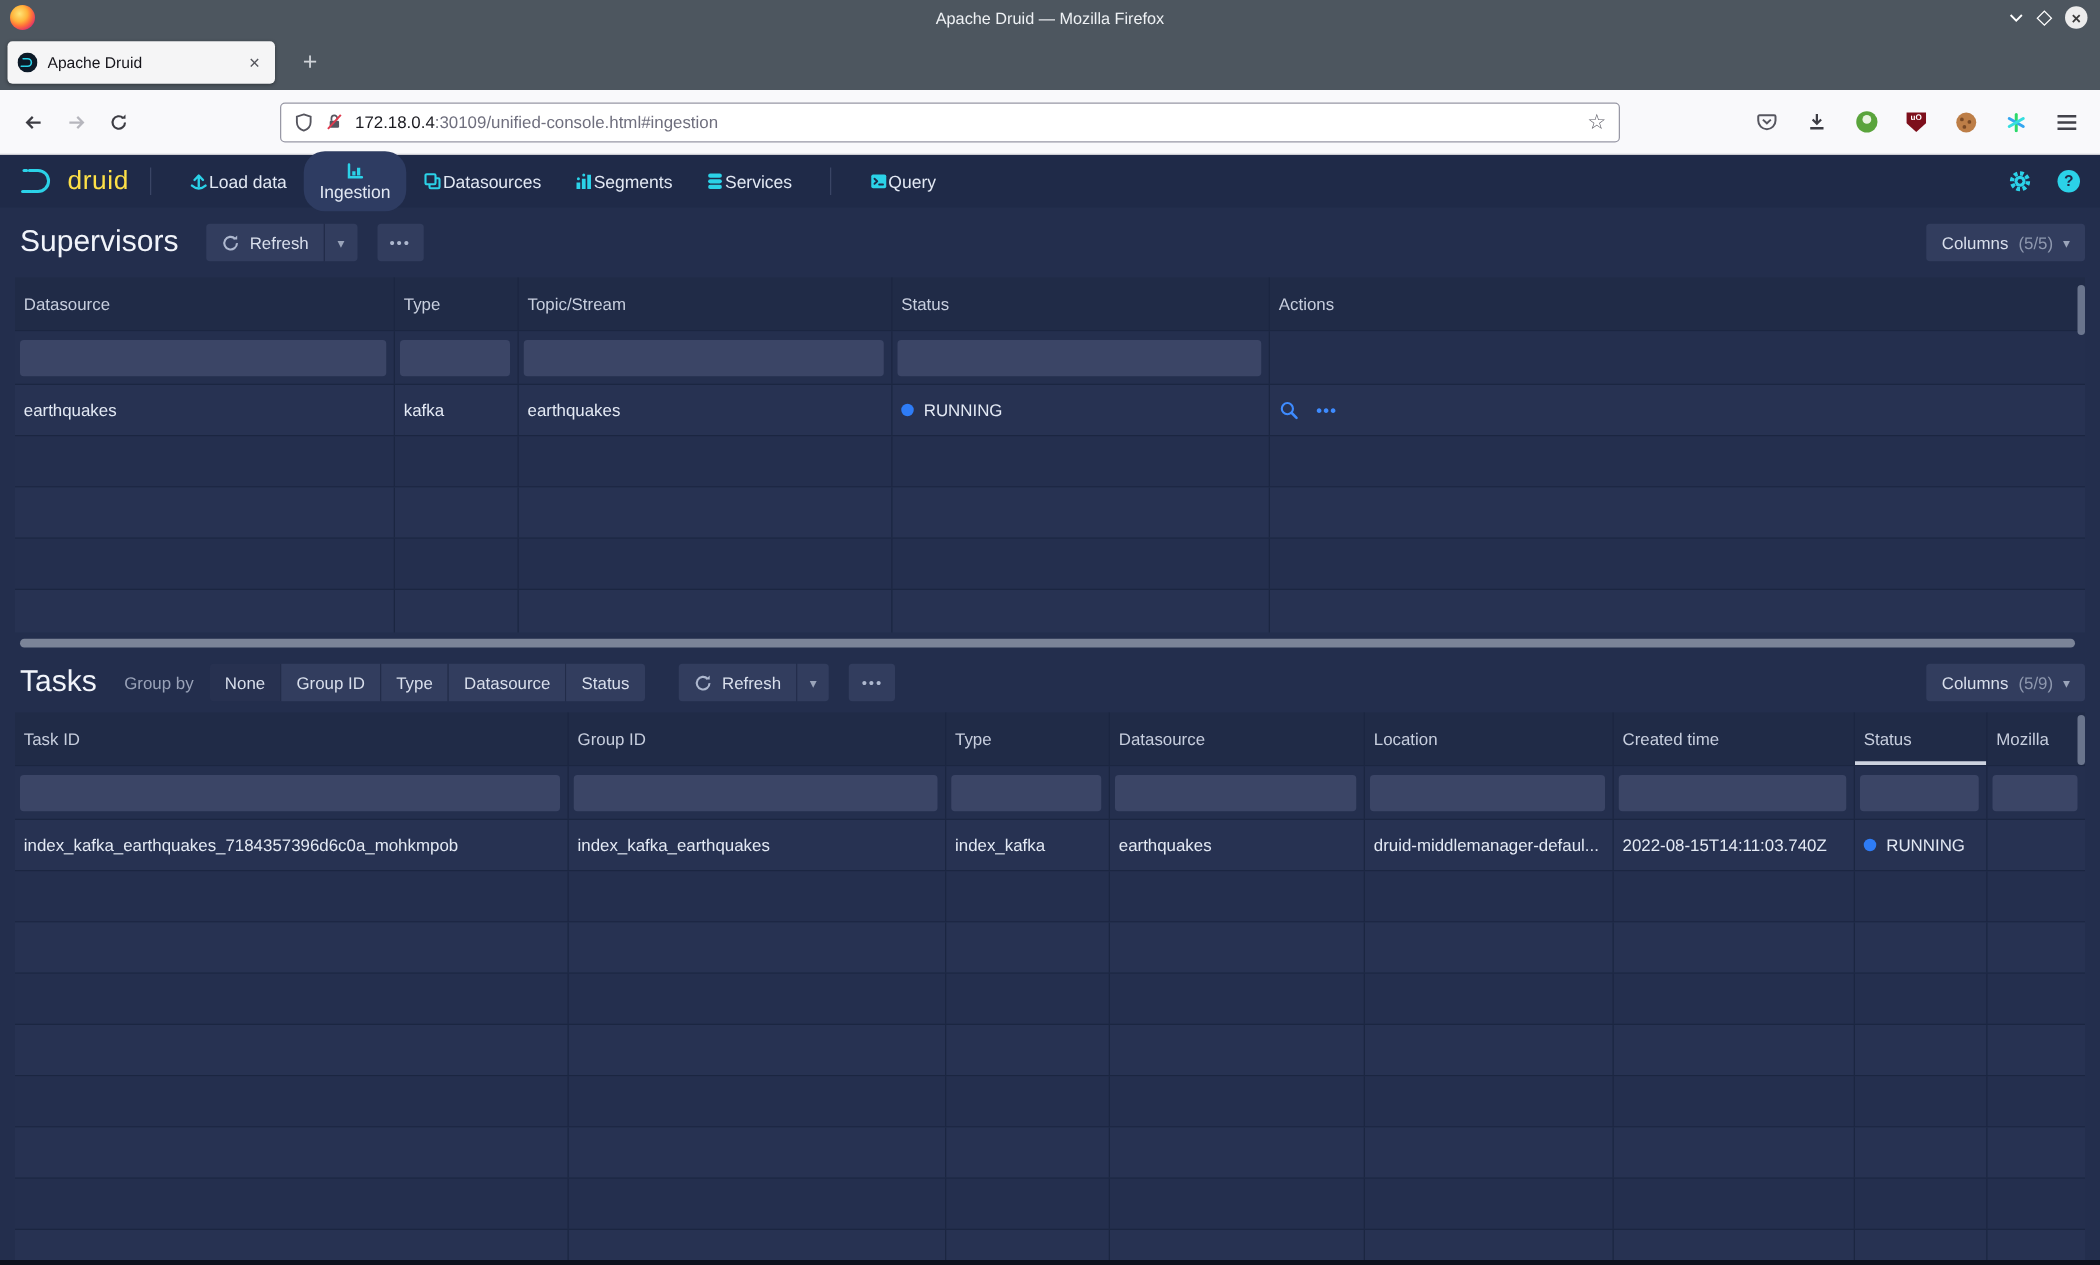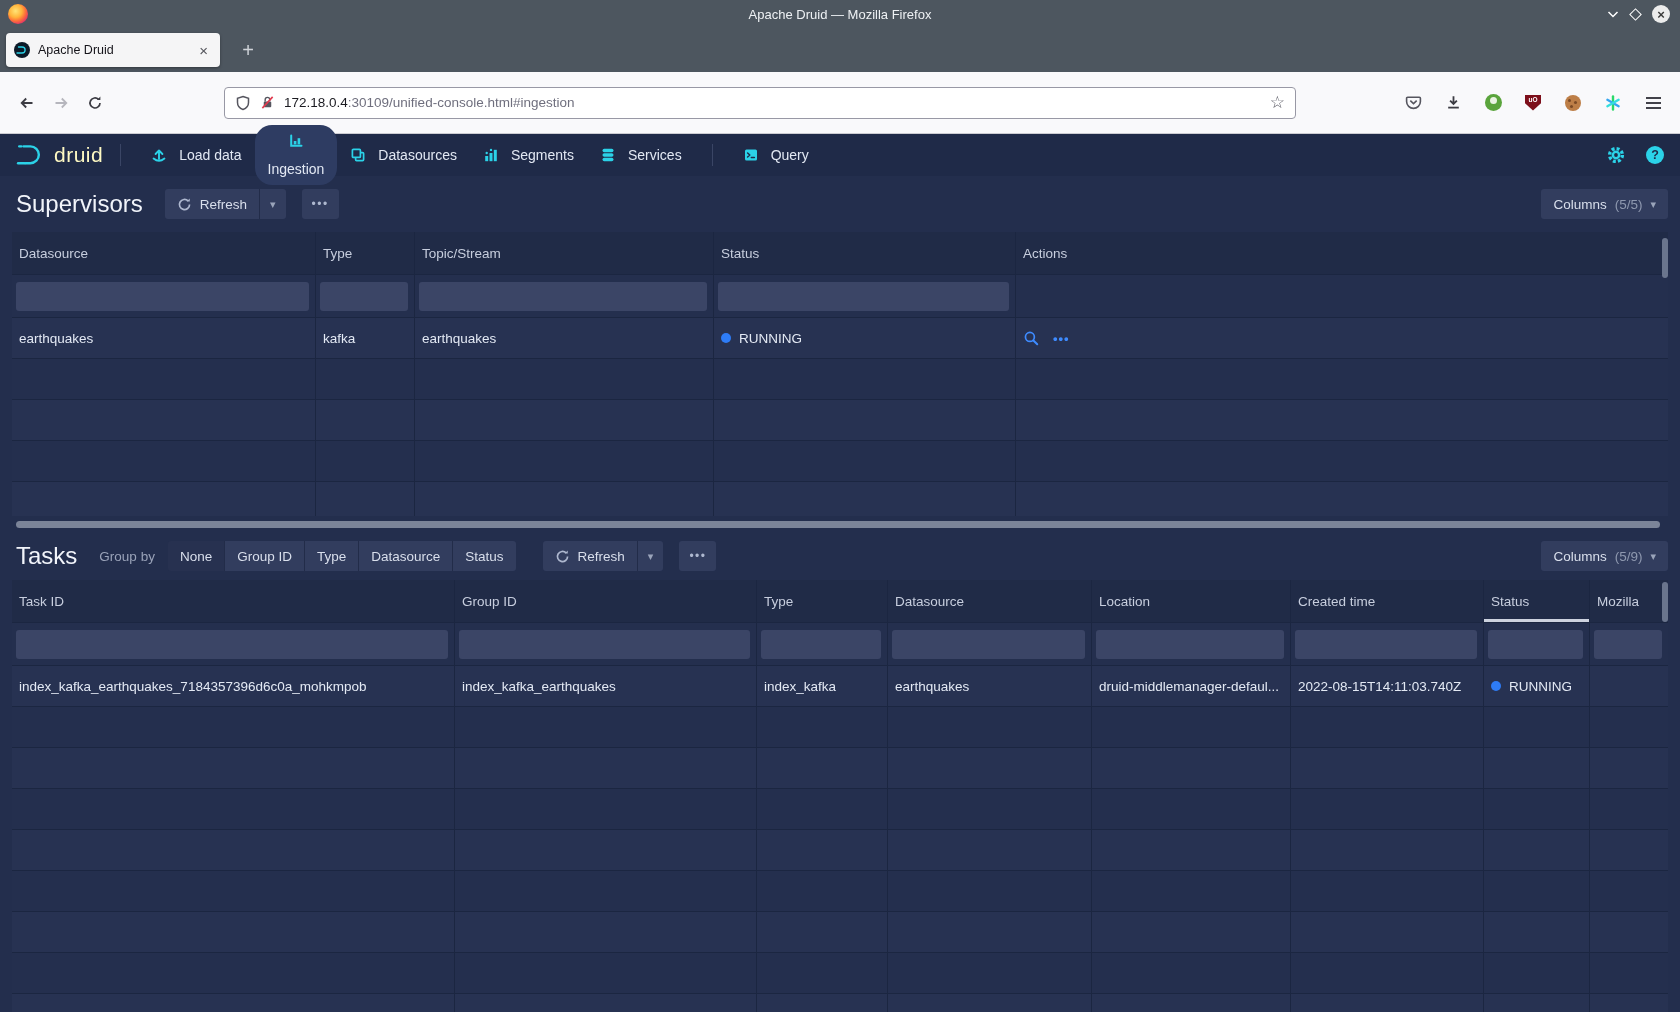--- a/index.html
+++ b/index.html
@@ -28,44 +28,44 @@
   
   .tabstrip{position:relative;height:44px;background:var(--chrome);padding-left:13px;}
   .tab{position:absolute;left:6px;top:5px;width:214px;height:34px;background:var(--tabbg);border-radius:4px;
     display:flex;align-items:center;padding:0 8px;box-shadow:0 1px 3px rgba(0,0,0,.35);}
   .tab-label{flex:1;margin-left:8px;font-size:12.5px;color:#15141a;white-space:nowrap;overflow:hidden;}
   .tab-close{color:#55565d;font-size:15px;line-height:1;padding:2px 4px;}
   .newtab{position:absolute;left:234px;top:8px;width:28px;height:28px;display:flex;align-items:center;justify-content:center;
     color:#cfd3d8;font-size:20px;line-height:1;}
 
   
-  .toolbar{height:62px;background:var(--toolbar);border-bottom:1px solid #ccccd2;display:flex;align-items:center;padding:0 10px;}
+  .toolbar{height:52px;background:var(--toolbar);border-bottom:1px solid #ccccd2;display:flex;align-items:center;padding:0 10px;}
   .tb-btn{width:34px;height:32px;display:flex;align-items:center;justify-content:center;border-radius:4px;}
   .urlbar{margin-left:112px;width:1072px;height:32px;background:#fff;border:1px solid #9898a5;border-radius:4px;
     display:flex;align-items:center;padding:0 10px;gap:9px;}
   .url-host{font-size:13.5px;color:#1b1b21;}
   .url-rest{font-size:13.5px;color:#6f6f7e;margin-left:-9px;}
   .url-star{margin-left:auto;font-size:17px;color:#5a5a64;line-height:1;}
   .tb-right{margin-left:auto;display:flex;align-items:center;gap:6px;}
   .ext-green{width:17px;height:17px;border-radius:50%;background:#5aa43c;position:relative;}
   .ext-green::after{content:"";position:absolute;left:5px;top:3px;width:7px;height:7px;border-radius:50%;background:#e9f3e2;}
   .ext-ubo{width:16px;height:16px;background:#7d0f1b;clip-path:polygon(0 0,100% 0,100% 55%,50% 100%,0 55%);
     color:#fff;font-size:6.5px;font-weight:bold;text-align:center;line-height:10px;}
   .ext-cookie{width:16px;height:16px;border-radius:50%;background:#bd7e47;position:relative;}
   .ext-cookie::before{content:"";position:absolute;left:3px;top:4px;width:3px;height:3px;border-radius:50%;background:#7a4a26;
     box-shadow:6px 2px 0 #7a4a26, 2px 6px 0 #7a4a26;}
   .hamburger{display:flex;flex-direction:column;gap:3px;}
   .hamburger i{display:block;width:15px;height:2px;background:#42424a;}
 
   
   .appbar{height:42px;background:var(--appbar);display:flex;align-items:center;padding:0 16px;}
   .brand{display:flex;align-items:center;}
-  .brand-name{margin-left:8px;font-size:21px;color:#fef9c3;letter-spacing:.5px;}
+  .brand-name{margin-left:8px;font-size:21px;color:#fde047;letter-spacing:.5px;}
   .nav-div{width:1px;height:22px;background:#3a4565;margin:0 17px;}
-  .nav-item{display:flex;align-items:center;gap:12px;padding:8px 13px;border-radius:17px;color:#e2e8f3;font-size:14px;}
+  .nav-item{display:flex;align-items:center;gap:0;padding:8px 13px;border-radius:17px;color:#e2e8f3;font-size:14px;}
   .nav-item.active{background:#2e3c62;flex-direction:column;}
   .appbar-right{margin-left:auto;display:flex;align-items:center;gap:20px;}
   .help-circle{width:18px;height:18px;border-radius:50%;background:var(--cyan);color:#1f2a48;font-weight:bold;font-size:12.5px;
     display:flex;align-items:center;justify-content:center;}
 
   
   .section-bar{display:flex;align-items:center;padding-left:16px;}
   .sup-bar{height:56px;justify-content:space-between;}
   .tasks-bar{height:48px;margin-top:4px;}
   .section-bar h1{margin:0;font-size:24px;font-weight:400;color:#f1f4fa;}

